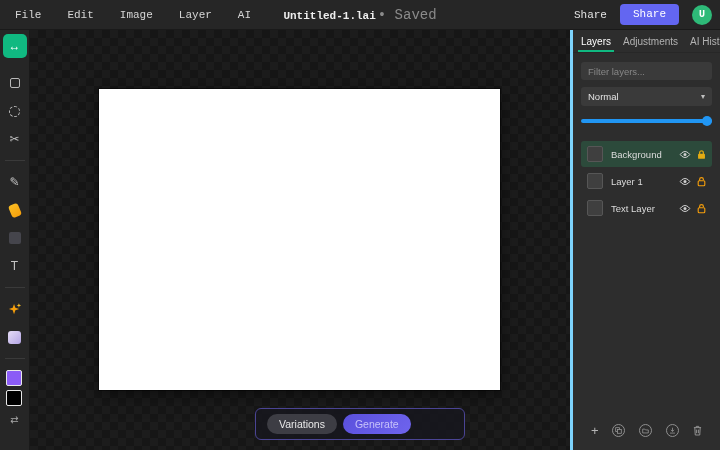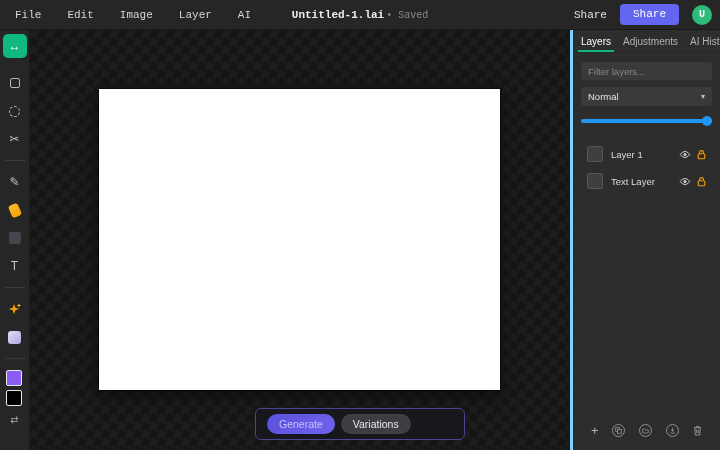--- a/index.html
+++ b/index.html
@@ -15,21 +15,21 @@
   
   .topbar {
     height:30px; flex:0 0 30px; background:#262626;
     border-bottom:1px solid #1a1a1a;
     display:flex; align-items:center; position:relative; z-index:5;font-family:Liberation Mono, monospace;
   }
   .menus { display:flex; gap:26px; padding-left:15px; font-size:11px; color:#d6d6d6; }
   .menu-item { cursor:default; }
   .title-wrap { position:absolute; left:50%; transform:translateX(-50%); display:flex; align-items:baseline; gap:2px; white-space:nowrap; }
   .doc-title { font-size:11px; font-weight:700; color:#ededed; }
-  .save-status { font-size:10px; color:#8a8a8a; }
+  .save-status { font-size:14px; color:#8a8a8a; }
   .topbar-right { margin-left:auto; display:flex; align-items:center; gap:13px; padding-right:8px;justify-content:space-between; }
   .share-btn { font-size:11px; color:#e3e3e3; }
   .export-btn { background:#6366f1; color:#fff; font-size:11px; line-height:1; padding:5px 13px; border-radius:4px; border:none; font-family:inherit; }
   .avatar { width:20px; height:20px; border-radius:50%; background:#2eba78; color:#fff; font-size:10px; font-weight:700; display:flex; align-items:center; justify-content:center; }
 
   
   .main { flex:1; display:flex; min-height:0; }
 
   
   .toolbar {
@@ -182,22 +182,22 @@
         <div class="swatch swatch-bg"></div>
       </div>
       <div class="swap-tool">
         <span>⇄</span>
       </div>
     </div>
 
     <div class="workspace">
       <div class="canvas"></div>
       <div class="generate-bar">
+        <button class="pill pill-variations">Variations</button>
         <button class="pill pill-generate">Generate</button>
-        <button class="pill pill-variations">Variations</button>
       </div>
     </div>
 
     <div class="rightpanel">
       <div class="tabs">
         <div class="tab active">Layers</div>
         <div class="tab">Adjustments</div>
         <div class="tab">AI History</div>
       </div>
 
@@ -209,20 +209,38 @@
           <span class="chevron">▾</span>
         </div>
 
         <div class="opacity-slider">
           <div class="slider-track"></div>
           <div class="slider-handle"></div>
         </div>
 
         <div class="layers-list">
 
+          <div class="layer-row selected">
+            <div class="layer-thumb"></div>
+            <span class="layer-name">Background</span>
+            <span class="layer-icons">
+              <span class="icon-btn">
+                <svg width="12" height="9" viewBox="0 0 24 16">
+                    <path d="M12 2 C6.5 2 2.5 8 2.5 8 C2.5 8 6.5 14 12 14 C17.5 14 21.5 8 21.5 8 C21.5 8 17.5 2 12 2 Z" fill="none" stroke="#cfcfcf" stroke-width="2"></path>
+                    <circle cx="12" cy="8" r="3" fill="#cfcfcf"></circle>
+                  </svg>
+              </span>
+              <span class="icon-btn">
+                <svg width="9" height="11" viewBox="0 0 12 14">
+                    <path d="M3.5 6.2 V4.6 a2.5 2.5 0 0 1 5 0 V6.2" stroke="#d9a50f" stroke-width="1.7" fill="none"></path>
+                    <rect x="1.4" y="6" width="9.2" height="6.8" rx="1.3" fill="#e2ab13"></rect>
+                  </svg>
+              </span>
+            </span>
+          </div>
 
           <div class="layer-row">
             <div class="layer-thumb"></div>
             <span class="layer-name">Layer 1</span>
             <span class="layer-icons">
               <span class="icon-btn">
                 <svg width="12" height="9" viewBox="0 0 24 16">
                     <path d="M12 2 C6.5 2 2.5 8 2.5 8 C2.5 8 6.5 14 12 14 C17.5 14 21.5 8 21.5 8 C21.5 8 17.5 2 12 2 Z" fill="none" stroke="#cfcfcf" stroke-width="2"></path>
                     <circle cx="12" cy="8" r="3" fill="#cfcfcf"></circle>
                   </svg>

